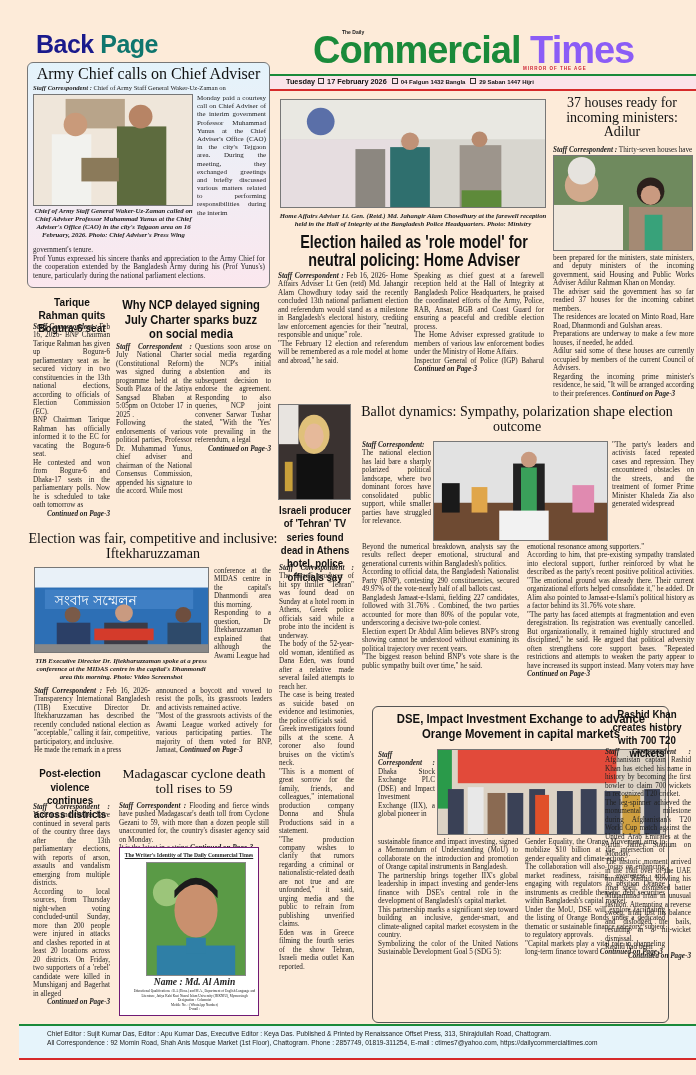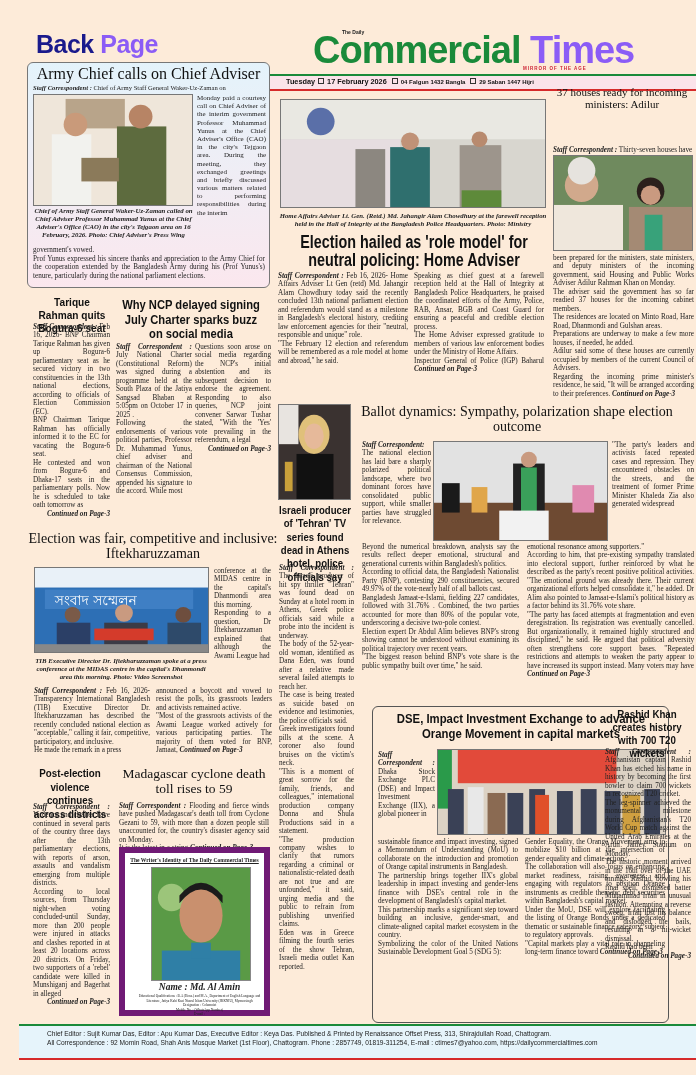--- a/index.html
+++ b/index.html
@@ -8,21 +8,21 @@
 .abs{position:absolute}
 p{text-align:justify;margin:0}
 .sc{font-style:italic;font-weight:bold}
 .cont{font-style:italic;font-weight:bold;text-align:right;display:block}
 .head{font-family:"Liberation Serif",serif;font-weight:normal;text-align:center;color:#111}
 .headc{font-family:"Liberation Sans",sans-serif;font-weight:bold;text-align:center;color:#111;transform:scaleX(.82)}
 .cap{font-style:italic;font-weight:bold;text-align:center;font-size:6.8px}
 .photo{position:absolute;border:1px solid #777;overflow:hidden}
 
 #backpage{left:36px;top:30px;font-family:"Liberation Sans",sans-serif;font-weight:bold;font-size:25px;letter-spacing:-0.5px}
-#backpage .b{color:#1a1a8c}#backpage .p{color:#8b5cf6}
+#backpage .b{color:#1a1a8c}#backpage .p{color:#0f766e}
 #logo{left:313px;top:28px;font-family:"Liberation Sans",sans-serif;font-weight:bold;font-size:38px;letter-spacing:-1px}
 #logo .c{color:#1a8a3a}#logo .t{color:#8b5cf6}
 #daily{left:342px;top:30px;font-size:5px;font-family:"Liberation Sans",sans-serif;font-weight:bold;color:#222}
 #motto{left:523px;top:66px;font-size:4.5px;font-family:"Liberation Sans",sans-serif;font-weight:bold;color:#c23;letter-spacing:1px}
 #dateline{left:270px;top:74px;width:426px;height:17px;background:#fbe3ea;border-top:2px solid #1a8a3a;border-bottom:2px solid #d62a2a;font-family:"Liberation Sans",sans-serif;font-weight:bold;font-size:7.3px;padding:2px 0 0 16px;color:#111}
 #dateline .sm{font-size:6px}
 
 .box{position:absolute;border:1px solid #777;border-radius:6px}
 #army{left:27px;top:62px;width:243px;height:226px;background:linear-gradient(#e4f3fb,#fbe7ee)}
 #dse{left:372px;top:706px;width:297px;height:317px;border-color:#555}
@@ -52,21 +52,21 @@
         <rect x="32" y="4" width="60" height="30" fill="#b8a48a"></rect>
         <rect x="18" y="40" width="40" height="72" fill="#f2f2ee"></rect>
         <circle cx="42" cy="30" r="12" fill="#c99a7a"></circle>
         <rect x="84" y="32" width="50" height="80" fill="#5d6b3e"></rect>
         <circle cx="108" cy="22" r="12" fill="#b78465"></circle>
         <rect x="48" y="64" width="38" height="24" fill="#8b7a5a"></rect>
       </svg>
   </div>
   <p class="abs" style="left:169px;top:31px;width:69px;font-size:7px;line-height:1.17">Monday paid a courtesy call on Chief Adviser of the interim government Professor Muhammad Yunus at the Chief Adviser's Office (CAO) in the city's Tejgaon area. During the meeting, they exchanged greetings and briefly discussed various matters related to performing responsibilities during the interim</p>
   <div class="cap abs" style="left:4px;top:144px;width:163px;line-height:1.2">Chief of Army Staff General Waker-Uz-Zaman called on Chief Adviser Professor Muhammad Yunus at the Chief Adviser's Office (CAO) in the city's Tejgaon area on 16 February, 2026. Photo: Chief Adviser's Press Wing</div>
-  <p class="abs" style="left:5px;top:183px;width:232px">government's vowed.</p>
+  <p class="abs" style="left:5px;top:183px;width:232px">government's tenure.</p>
   <p class="abs" style="left:5px;top:192px;width:232px">Prof Yunus expressed his sincere thanks and appreciation to the Army Chief for the cooperation extended by the Bangladesh Army during his (Prof Yunus's) tenure, particularly during the national parliament elections.</p>
 </div>
 
 <div class="photo" style="left:280px;top:99px;width:266px;height:109px">
   <svg class="img" viewBox="0 0 266 109" preserveAspectRatio="none">
       <rect width="266" height="109" fill="#d8d6cf"></rect>
       <rect x="0" y="0" width="266" height="40" fill="#e9e8e2"></rect>
       <rect x="0" y="40" width="120" height="69" fill="#e6dde0"></rect>
       <circle cx="40" cy="22" r="14" fill="#5a6fa8"></circle>
       <rect x="110" y="48" width="40" height="61" fill="#2f6f6e"></rect>
@@ -82,21 +82,21 @@
 <div class="abs" style="left:278px;top:272px;width:130px">
   <p><span class="sc">Staff Correspondent :</span> <span>Feb 16, 2026- Home Affairs Adviser Lt Gen (retd) Md. Jahangir Alam Chowdhury today said the recently concluded 13th national parliament election and referendum would stand as a milestone in Bangladesh's electoral history, crediting law enforcement agencies for their "neutral, responsible and unique" role.</span></p>
   <p>"The February 12 election and referendum will be remembered as a role model at home and abroad," he said.</p>
 </div>
 <div class="abs" style="left:414px;top:272px;width:130px">
   <p>Speaking as chief guest at a farewell reception held at the Hall of Integrity at Bangladesh Police Headquarters, he praised the coordinated efforts of the Army, Police, RAB, Ansar, BGB and Coast Guard for ensuring a peaceful and credible election process.</p>
   <p>The Home Adviser expressed gratitude to members of various law enforcement bodies under the Ministry of Home Affairs.</p>
   <p><span>Inspector General of Police (IGP) Baharul</span> <span class="cont" style="display:inline">Continued on Page-3</span></p>
 </div>
 
-<div class="head abs" style="left:548px;top:87px;width:148px;font-size:11px;line-height:1.05">37 houses ready for incoming ministers: Adilur</div>
+<div class="head abs" style="left:548px;top:96px;width:148px;font-size:14px;line-height:1.05">37 houses ready for incoming ministers: Adilur</div>
 <p class="abs" style="left:553px;top:146px;width:140px"><span class="sc">Staff Correspondent :</span> <span>Thirty-seven houses have</span></p>
 <div class="photo" style="left:553px;top:155px;width:140px;height:96px">
   <svg class="img" viewBox="0 0 140 96" preserveAspectRatio="none">
       <rect width="140" height="96" fill="#6f8a5e"></rect>
       <rect x="0" y="50" width="70" height="46" fill="#efe7dc"></rect>
       <circle cx="28" cy="30" r="17" fill="#d1a98c"></circle>
       <circle cx="28" cy="15" r="14" fill="#e6e3de"></circle>
       <rect x="76" y="52" width="64" height="44" fill="#a48a74"></rect>
       <rect x="92" y="60" width="18" height="36" fill="#38a27a"></rect>
       <circle cx="98" cy="36" r="14" fill="#2b201c"></circle>
@@ -221,21 +221,21 @@
   <p>According to local sources, from Thursday night-when voting concluded-until Sunday, more than 200 people were injured in attacks and clashes reported in at least 20 locations across 20 districts. On Friday, two supporters of a 'rebel' candidate were killed in Munshiganj and Bagerhat in alleged</p>
   <span class="cont">Continued on Page-3</span>
 </div>
 
 <div class="head abs" style="left:114px;top:767px;width:160px;font-size:13.5px;line-height:1.1">Madagascar cyclone death toll rises to 59</div>
 <div class="abs" style="left:119px;top:802px;width:150px">
   <p><span class="sc">Staff Correspondent :</span> <span>Flooding and fierce winds have pushed Madagascar's death toll from Cyclone Gezani to 59, with more than a dozen people still unaccounted for, the country's disaster agency said on Monday.</span></p>
   <p><span>It is the latest in a string</span> <span class="cont" style="display:inline">Continued on Page-3</span></p>
 </div>
 
-<div class="abs" style="left:119px;top:847px;width:151px;height:169px;border:6px solid #701a75;background:#fff">
+<div class="abs" style="left:119px;top:847px;width:140px;height:169px;border:1px solid #701a75;background:#fff">
   <div style="font-size:5.6px;font-weight:bold;text-decoration:underline;text-align:center;margin-top:4px">The Writer's Identity of The Daily Commercial Times</div>
   <div class="photo" style="left:26px;top:14px;width:100px;height:114px;border-color:#888">
     <svg class="img" viewBox="0 0 100 114" preserveAspectRatio="none">
         <rect width="100" height="114" fill="#5a9a46"></rect>
         <circle cx="20" cy="30" r="14" fill="#9cc57a"></circle>
         <ellipse cx="50" cy="48" rx="22" ry="28" fill="#c9906e"></ellipse>
         <path d="M28 36 Q50 8 72 36 L72 28 Q50 2 28 28Z" fill="#1b1b1b"></path>
         <rect x="10" y="84" width="80" height="30" fill="#2f7fa6"></rect>
         <rect x="40" y="76" width="20" height="16" fill="#2f7fa6"></rect>
       </svg>

